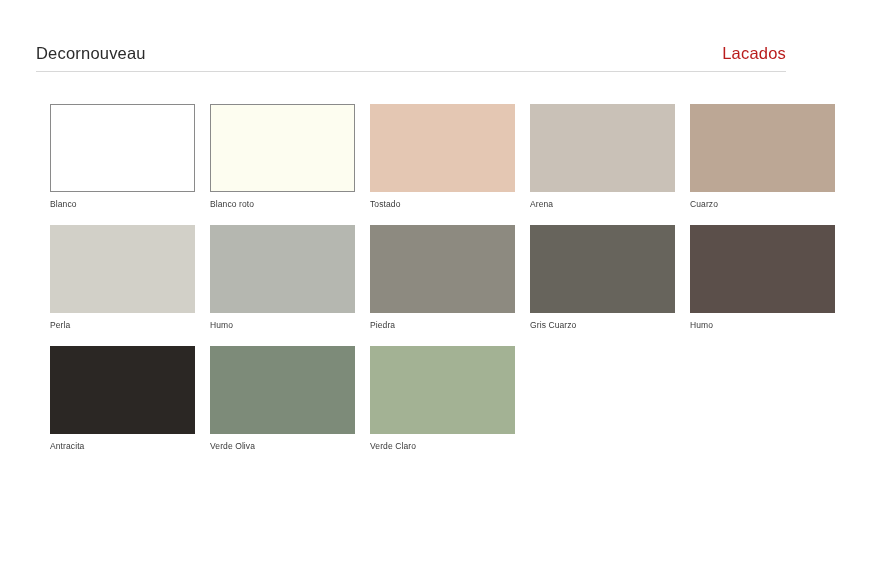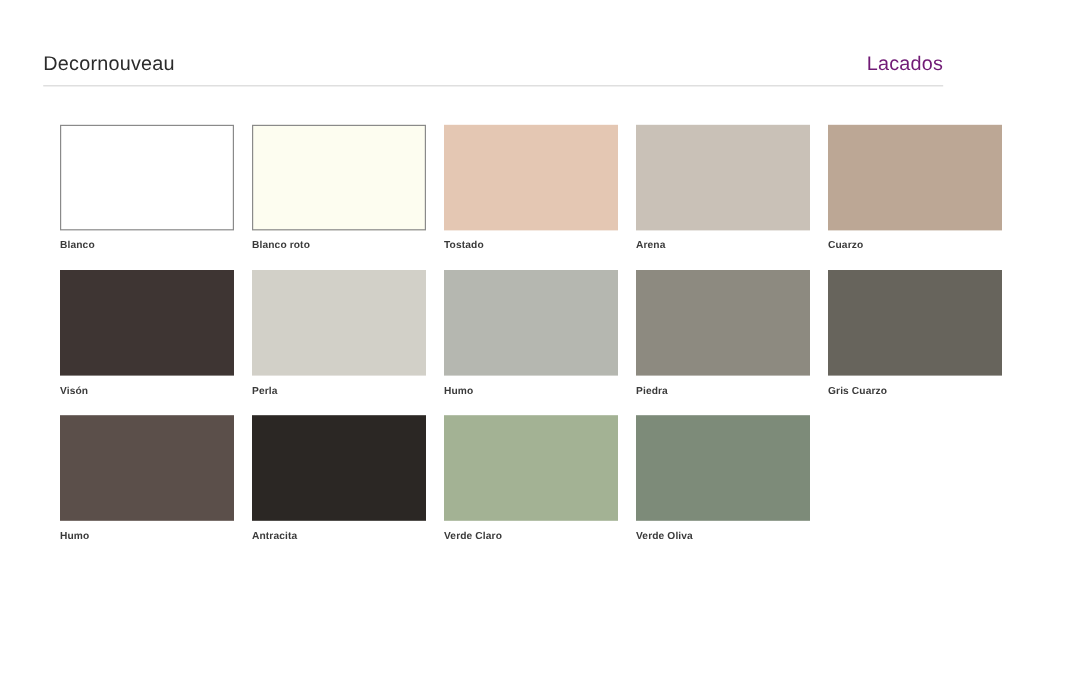--- a/index.html
+++ b/index.html
@@ -35,35 +35,34 @@
   .brand-title {
     font-size: 16.5px;
     font-weight: 400;
     color: #2b2b2b;
     letter-spacing: 0.2px;
     line-height: 1;
   }
   .collection-title {
     font-size: 16.5px;
     font-weight: 400;
-    color: #701a75;
+    color: #b91c1c;
     letter-spacing: 0.2px;
     line-height: 1;
   }
 
   
   .swatch-grid {
     margin-top: 32px;
     display: grid;
     grid-template-columns: repeat(5, 145px);
     column-gap: 15px;
     row-gap: 16px;
     justify-content: start;
     padding-left: 14px;
-    font-weight: bold;
   }
 
   .swatch-cell {
     width: 145px;
   }
 
   .swatch-chip {
     width: 145px;
     height: 88px;
     box-sizing: border-box;
@@ -106,24 +105,20 @@
       </div>
       <div class="swatch-cell">
         <div class="swatch-chip" title="Beige" style="background-color: rgb(201, 193, 183);"></div>
         <div class="swatch-label">Arena</div>
       </div>
       <div class="swatch-cell">
         <div class="swatch-chip" title="Arena" style="background-color: rgb(188, 167, 149);"></div>
         <div class="swatch-label">Cuarzo</div>
       </div>
       <div class="swatch-cell">
-        <div class="swatch-chip" title="Visón" style="background-color: rgb(62, 53, 51);"></div>
-        <div class="swatch-label">Visón</div>
-      </div>
-      <div class="swatch-cell">
         <div class="swatch-chip" title="Perla" style="background-color: rgb(210, 208, 200);"></div>
         <div class="swatch-label">Perla</div>
       </div>
       <div class="swatch-cell">
         <div class="swatch-chip" title="Humo" style="background-color: rgb(181, 183, 176);"></div>
         <div class="swatch-label">Humo</div>
       </div>
       <div class="swatch-cell">
         <div class="swatch-chip" title="Piedra" style="background-color: rgb(141, 138, 128);"></div>
         <div class="swatch-label">Piedra</div>
@@ -134,22 +129,22 @@
       </div>
       <div class="swatch-cell">
         <div class="swatch-chip" title="Coco" style="background-color: rgb(91, 79, 74);"></div>
         <div class="swatch-label">Humo</div>
       </div>
       <div class="swatch-cell">
         <div class="swatch-chip" title="Antracita" style="background-color: rgb(43, 39, 36);"></div>
         <div class="swatch-label">Antracita</div>
       </div>
       <div class="swatch-cell">
+        <div class="swatch-chip" title="Verde Oliva" style="background-color: rgb(125, 139, 121);"></div>
+        <div class="swatch-label">Verde Oliva</div>
+      </div>
+      <div class="swatch-cell">
         <div class="swatch-chip" title="Verde Claro" style="background-color: rgb(163, 178, 148);"></div>
         <div class="swatch-label">Verde Claro</div>
-      </div>
-      <div class="swatch-cell">
-        <div class="swatch-chip" title="Verde Oliva" style="background-color: rgb(125, 139, 121);"></div>
-        <div class="swatch-label">Verde Oliva</div>
       </div>
     </div>
 
 </div>
 
 </body></html>

